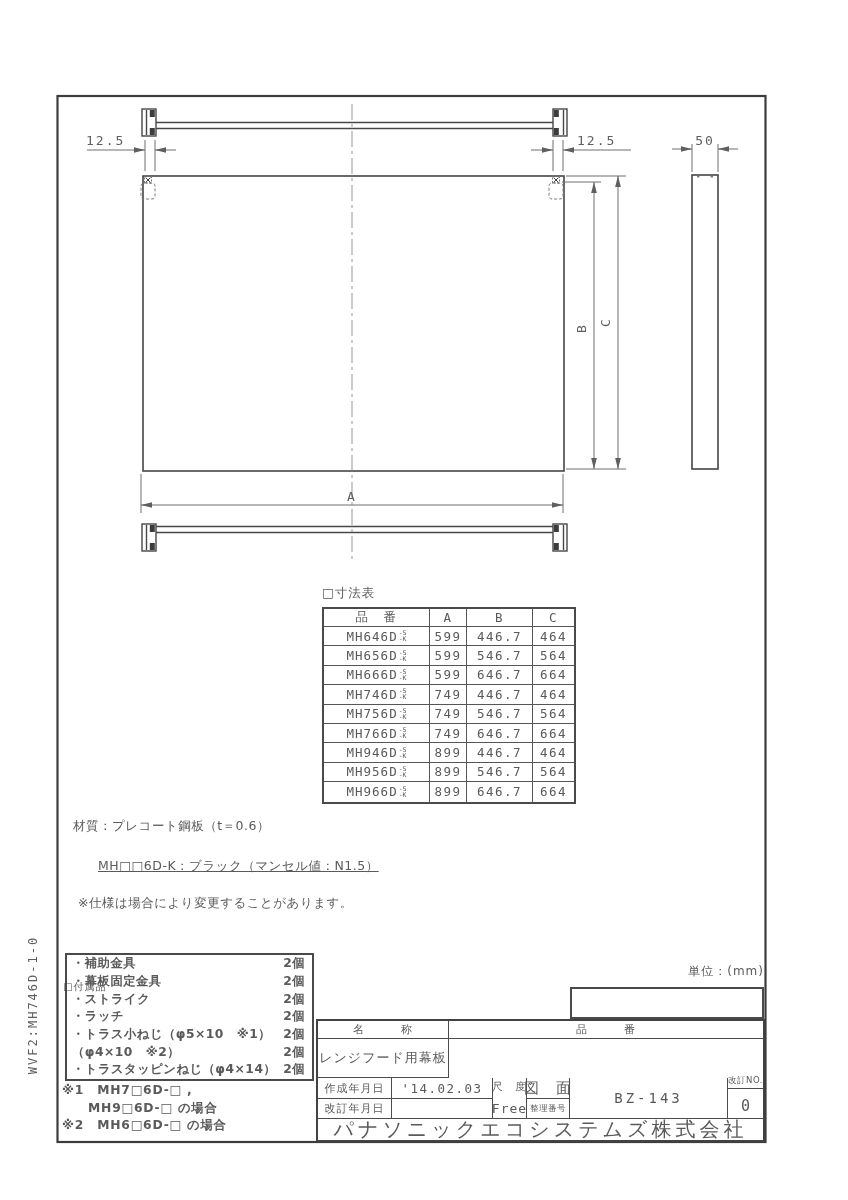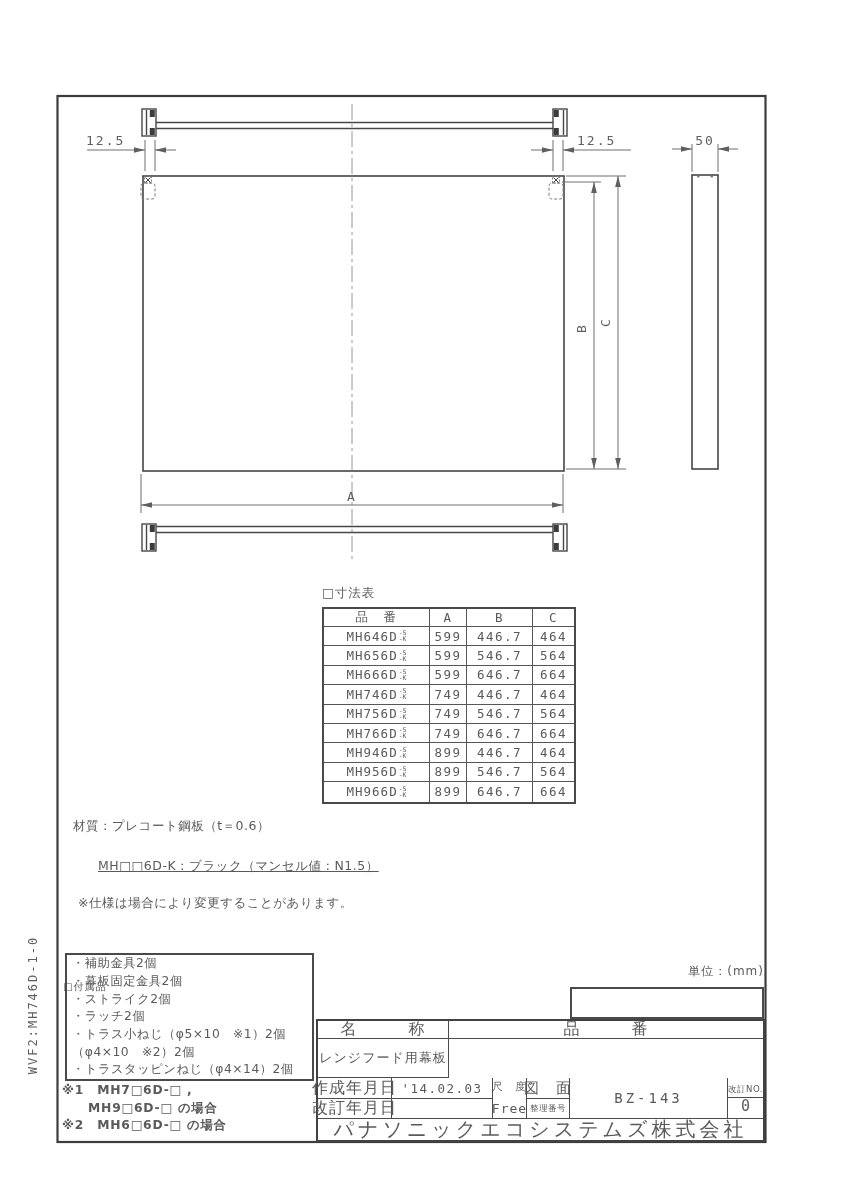--- a/index.html
+++ b/index.html
@@ -23,37 +23,37 @@
   .td.c1{width:106px;}.td.c2{width:37px;}.td.c3{width:66px;}.td.c4{width:41px;border-right:none;}
   .tr:last-child .td{border-bottom:none;}
   .td.model{letter-spacing:1px;}
   .stack{display:inline-flex;flex-direction:column;font-size:6.5px;line-height:6px;
          letter-spacing:0;margin-left:1px;align-items:flex-start;}
   
   .note{font-size:12.5px;letter-spacing:0.5px;white-space:nowrap;}
   
   #acc-title{left:63px;top:964px;font-size:10px;letter-spacing:1px;}
   #acc-box{left:65px;top:937px;width:249px;height:128px;border:2px solid #4a4a4a;box-sizing:border-box;}
-  .acc-row{display:flex;height:17.7px;align-items:center;
-           font-size:12.3px;letter-spacing:0.5px;padding:0 7px 0 5px;white-space:nowrap;}
+  .acc-row{display:flex;justify-content:space-between;height:17.7px;align-items:center;
+           font-size:12.3px;letter-spacing:0.5px;padding:0 7px 0 5px;white-space:nowrap;font-weight:bold;}
   .acc-row.indent{}
   
   #ast-notes{left:62px;top:1066px;font-size:12.3px;letter-spacing:0.8px;line-height:17.5px;white-space:nowrap;font-weight:bold;}
   #ast-notes .l2{margin-left:26px;}
   
   #unit-note{left:640px;top:947px;width:124px;text-align:right;font-size:12px;letter-spacing:1px;}
   
   #step-box{left:570px;top:971px;width:194px;height:32px;border:2px solid #4a4a4a;box-sizing:border-box;}
   
   #titleblock{left:316px;top:1003px;width:449px;height:123px;border:2px solid #424242;box-sizing:border-box;}
   .cell{position:absolute;box-sizing:border-box;display:flex;align-items:center;justify-content:center;
         color:#5a5a5a;white-space:nowrap;}
   .bR{border-right:1.4px solid #4c4c4c;}
   .bB{border-bottom:1.4px solid #4c4c4c;}
-  .lab{font-size:16px;letter-spacing:1px;}
+  .lab{font-size:11px;letter-spacing:1px;}
   .small-lab{font-size:8.5px;letter-spacing:0.5px;}
   #pn-lines{flex-direction:column;align-items:flex-start;justify-content:center;
             font-size:9.3px;line-height:12px;letter-spacing:0.2px;padding-left:3px;}
   #company{font-size:20px;letter-spacing:4px;}
 </style>
 </head>
 <body>
 
 <div id="page">
 
@@ -328,17 +328,17 @@
     <div class="cell bR bB mono" style="left:74px;top:57px;width:101px;height:21px;font-size:12.5px;letter-spacing:1.5px;">'14.02.03</div>
     <div class="cell bR bB lab" style="left:0;top:78px;width:74px;height:20px;">改訂年月日</div>
     <div class="cell bR bB mono" style="left:74px;top:78px;width:101px;height:20px;font-size:12.5px;"></div>
     <div class="cell bR bB" style="left:175px;top:57px;width:34px;height:41px;flex-direction:column;justify-content:space-between;padding:2px 0;">
       <div class="lab" style="font-size:10.5px;">尺　度</div>
       <div class="mono" style="font-size:13px;letter-spacing:1px;">Free</div>
     </div>
     <div class="cell bR bB lab" style="left:209px;top:57px;width:43px;height:21px;font-size:15px;">図　面</div>
     <div class="cell bR bB small-lab" style="left:209px;top:78px;width:43px;height:20px;">整理番号</div>
     <div class="cell bR bB mono" style="left:252px;top:57px;width:158px;height:41px;font-size:14px;letter-spacing:3px;">BZ-143</div>
-    <div class="cell bB small-lab" style="left:410px;top:62px;width:35px;height:15px;">改訂NO.</div>
+    <div class="cell bB small-lab" style="left:410px;top:53px;width:35px;height:15px;">改訂NO.</div>
     <div class="cell bB mono" style="left:410px;top:72px;width:35px;height:26px;font-size:15px;">0</div>
     <div class="cell" id="company" style="left:0;top:98px;width:445px;height:21px;">パナソニックエコシステムズ株式会社</div>
   </div>
 </div>
 
 </body></html>

